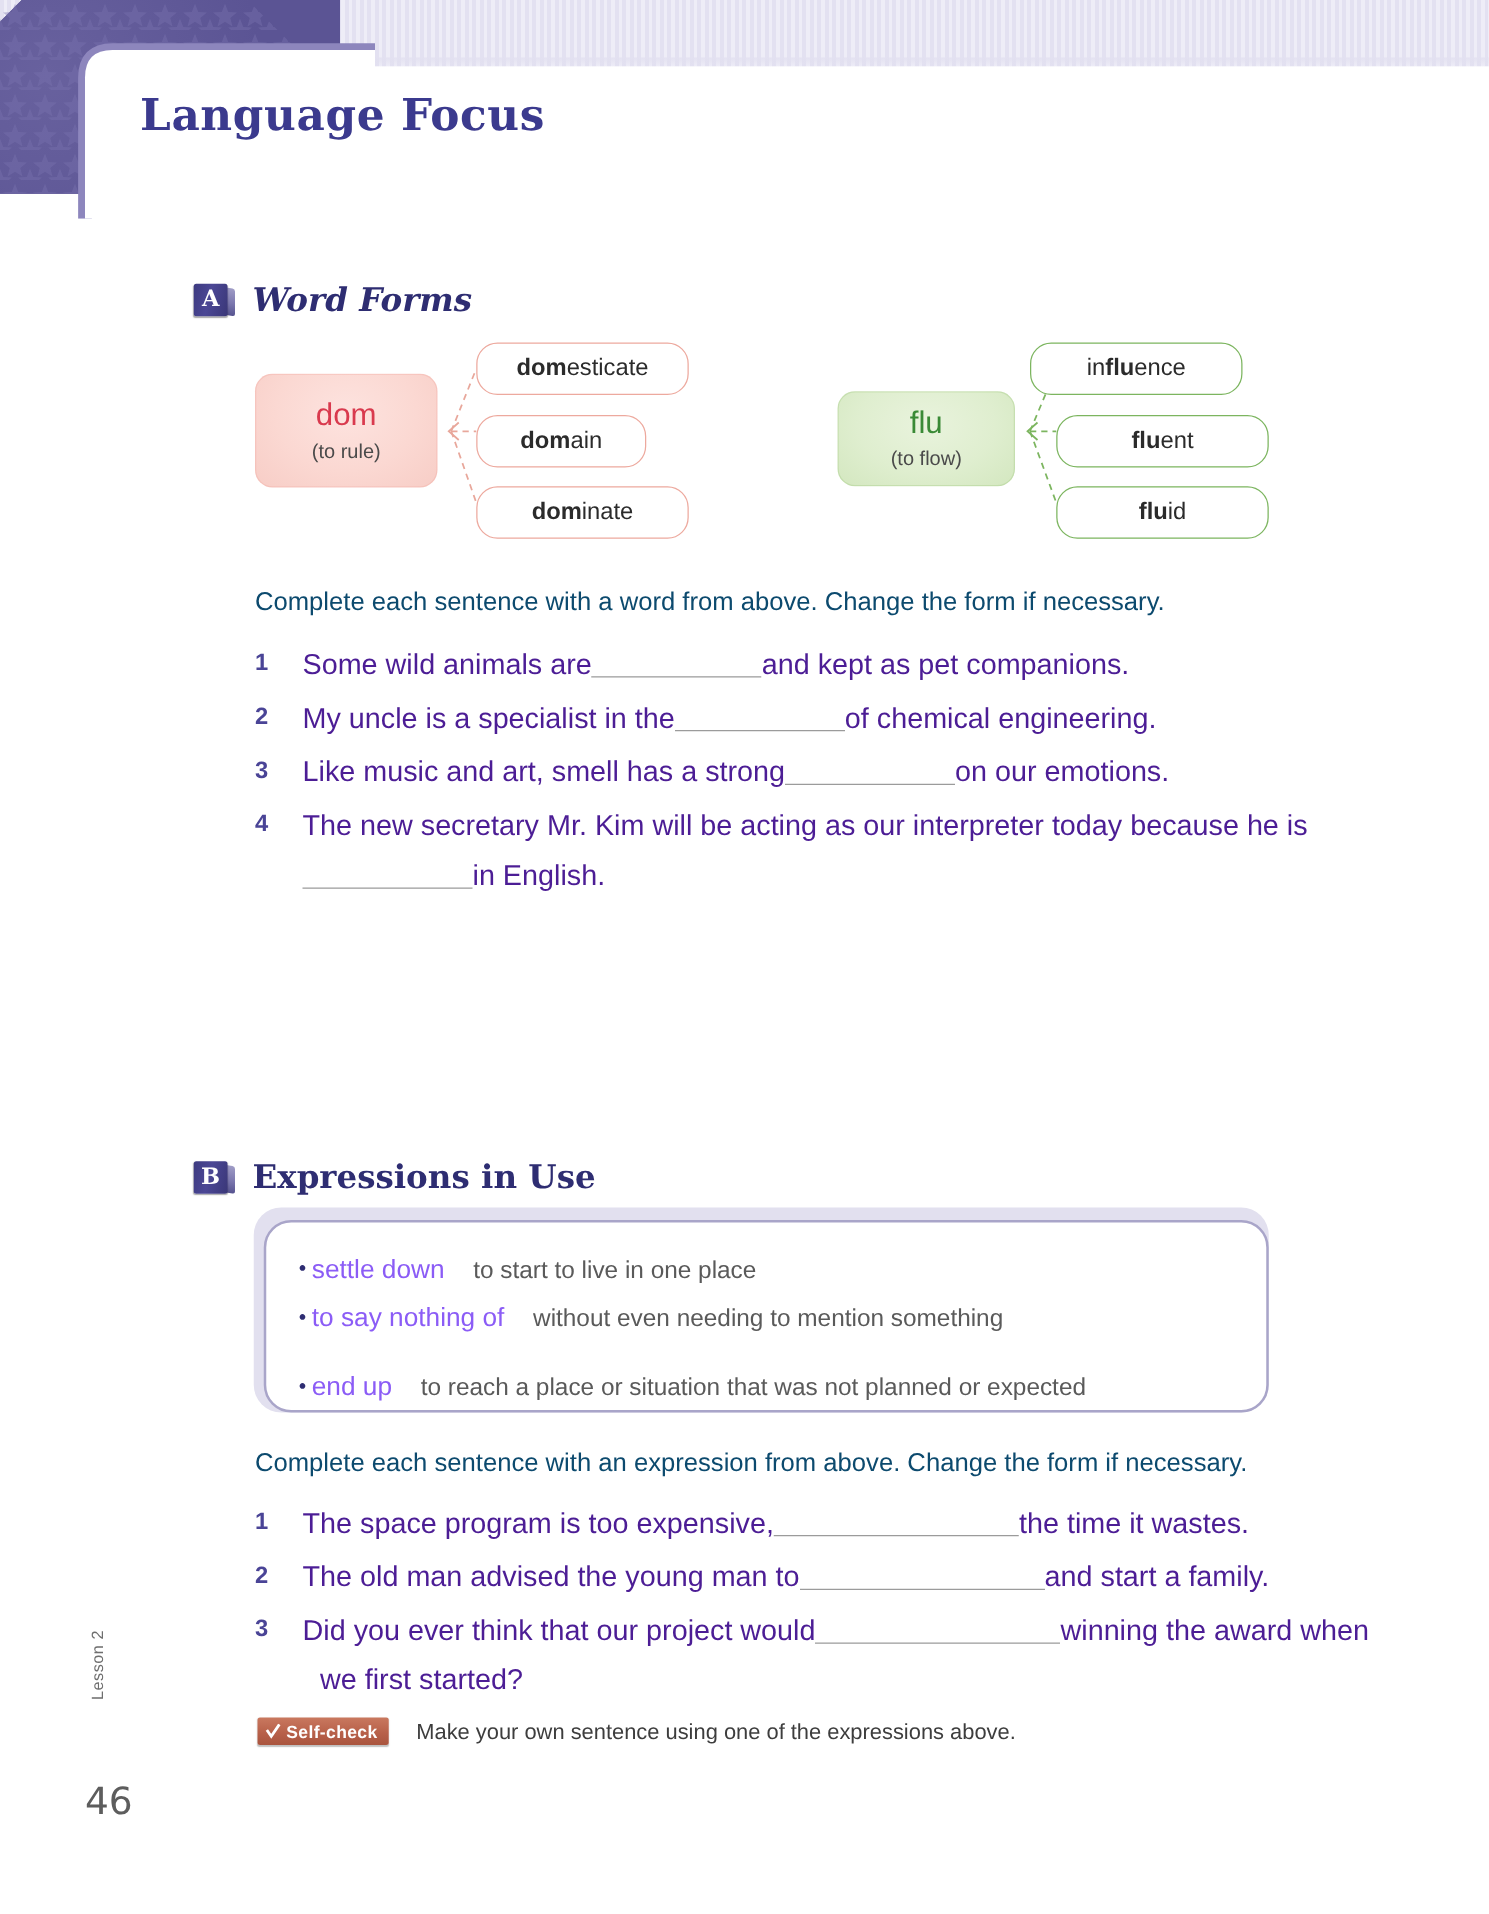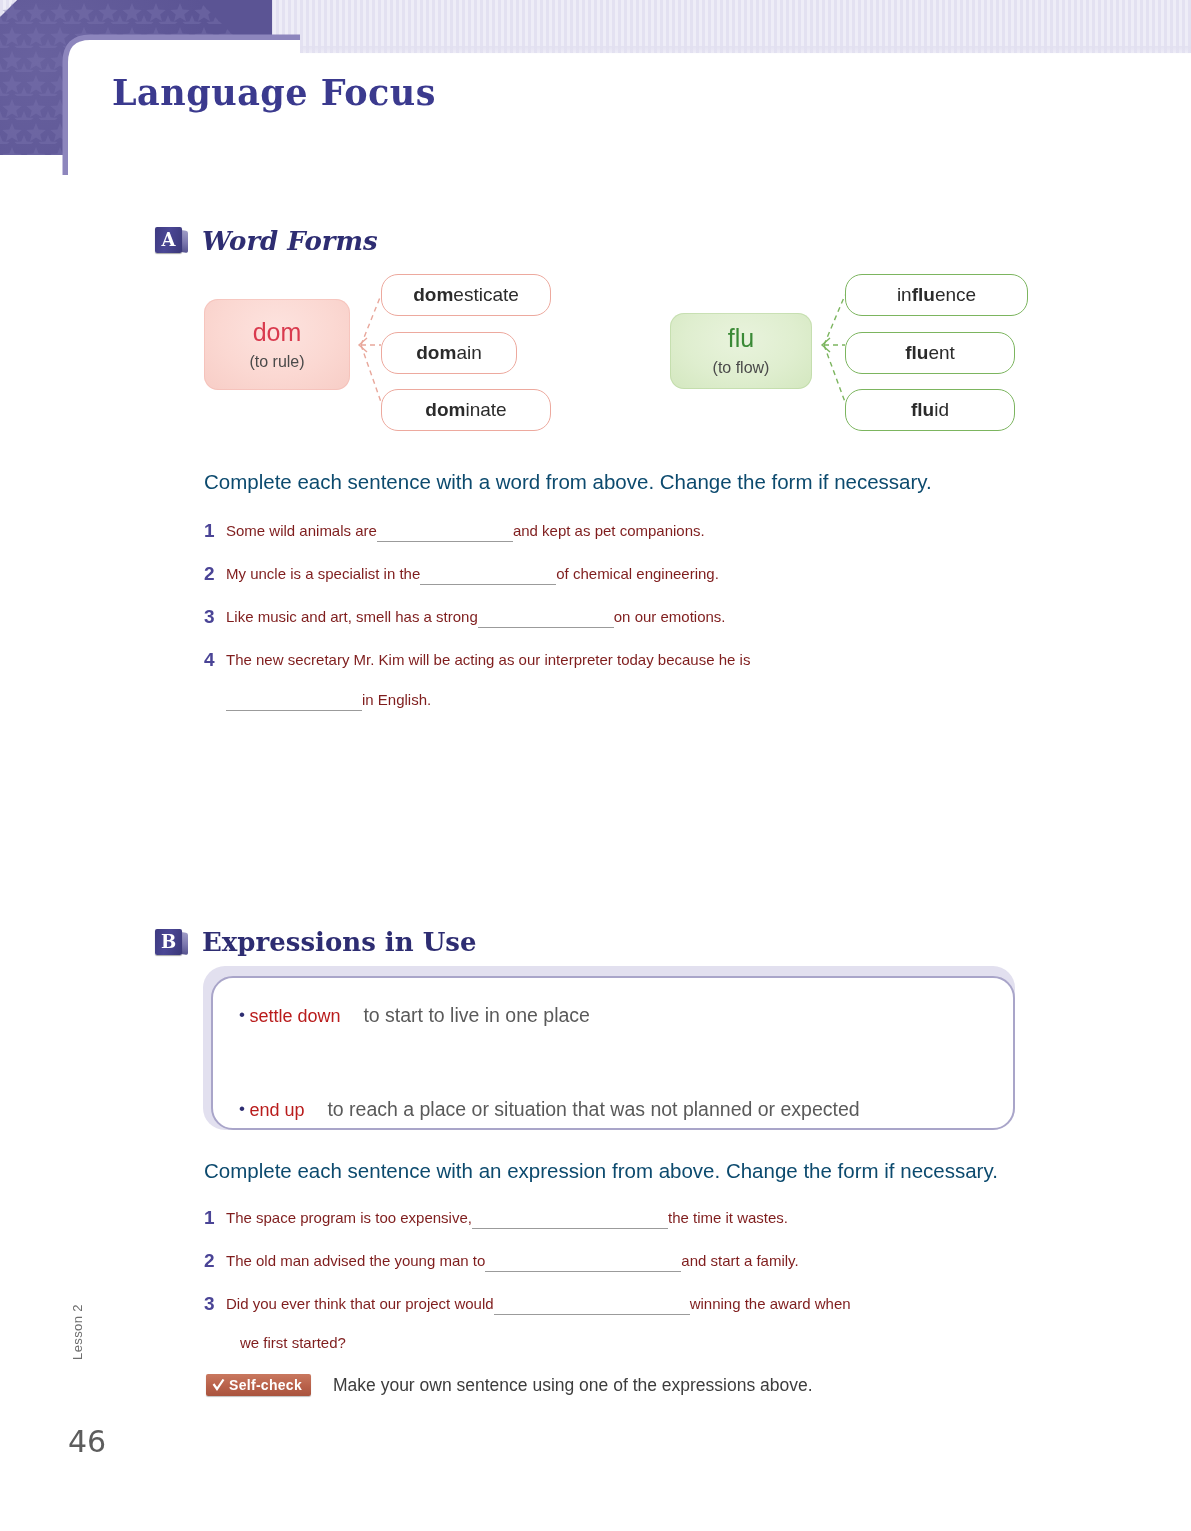--- a/index.html
+++ b/index.html
@@ -181,24 +181,25 @@
   }
   .qnum {
     font-size: 19px;
     font-weight: bold;
     color: #4a4496;
     width: 22px;
     flex: 0 0 22px;
     line-height: 28px;
   }
   .qtext {
-    font-size: 15px;
-    color: #7f1d1d;
+    font-size: 23px;
+    color: #4c1d95;
     line-height: 28px;
     white-space: nowrap;
+    margin-left: 16px;
   }
   .qtext .blank {
     display: inline-block;
     border-bottom: 1.3px solid #9b9b9b;
     vertical-align: -4px;
     height: 20px;
   }
 
   
   .expr-shadow {
@@ -221,22 +222,22 @@
     position: absolute;
     white-space: nowrap;
     left: 26px;
   }
   .expr-bullet {
     color: #2e2d72;
     font-size: 17px;
     vertical-align: 2px;
   }
   .expr-term {
-    color: #b91c1c;
-    font-size: 18px;
+    color: #8b5cf6;
+    font-size: 21px;
   }
   .expr-def {
     color: #5a5a5a;
     font-size: 19.5px;
   }
 
   
   .selfcheck-badge {
     position: absolute;
     left: 206px; top: 1374px;
@@ -361,21 +362,21 @@
 
   <svg class="connector" style="left:812px; top:276px; width:34px; height:160px;" viewBox="0 0 34 160">
     <g stroke="#7cb55f" stroke-width="1.4" fill="none" stroke-dasharray="5,4">
       <line x1="12" y1="69" x2="33" y2="19"></line>
       <line x1="12" y1="69" x2="33" y2="69"></line>
       <line x1="12" y1="69" x2="33" y2="126"></line>
     </g>
     <polyline points="18,62 10,69 18,76" fill="none" stroke="#7cb55f" stroke-width="1.4"></polyline>
   </svg>
 
-  <div class="wbox green" style="left:845px; top:274px; width:183px; height:42px;">
+  <div class="wbox green" style="left:824px; top:274px; width:170px; height:42px;">
     <span><span>in</span><b>flu</b><span>ence</span></span>
   </div>
   <div class="wbox green" style="left:845px; top:332px; width:170px; height:42px;">
     <span><b>flu</b><span>ent</span></span>
   </div>
   <div class="wbox green" style="left:845px; top:389px; width:170px; height:42px;">
     <span><b>flu</b><span>id</span></span>
   </div>
 </div>
 
@@ -412,20 +413,26 @@
 <div class="sec-title" style="left:202px; top:927px;">Expressions in Use</div>
 
 <div class="expr-shadow"></div>
 <div class="expr-box">
   <div class="expr-row" style="top:26px;">
     <span class="expr-bullet">•</span>
     <span class="expr-term">settle down</span>
     <span style="display:inline-block;width:14px;"></span>
     <span class="expr-def">to start to live in one place</span>
   </div>
+  <div class="expr-row" style="top:65px;">
+    <span class="expr-bullet">•</span>
+    <span class="expr-term">to say nothing of</span>
+    <span style="display:inline-block;width:14px;"></span>
+    <span class="expr-def">without even needing to mention something</span>
+  </div>
   <div class="expr-row" style="top:104px;margin-top:16px;">
     <span class="expr-bullet">•</span>
     <span class="expr-term">end up</span>
     <span style="display:inline-block;width:14px;"></span>
     <span class="expr-def">to reach a place or situation that was not planned or expected</span>
   </div>
 </div>
 
 <div class="instruction" style="left:204px; top:1159px;">Complete each sentence with an expression from above. Change the form if necessary.</div>
 

